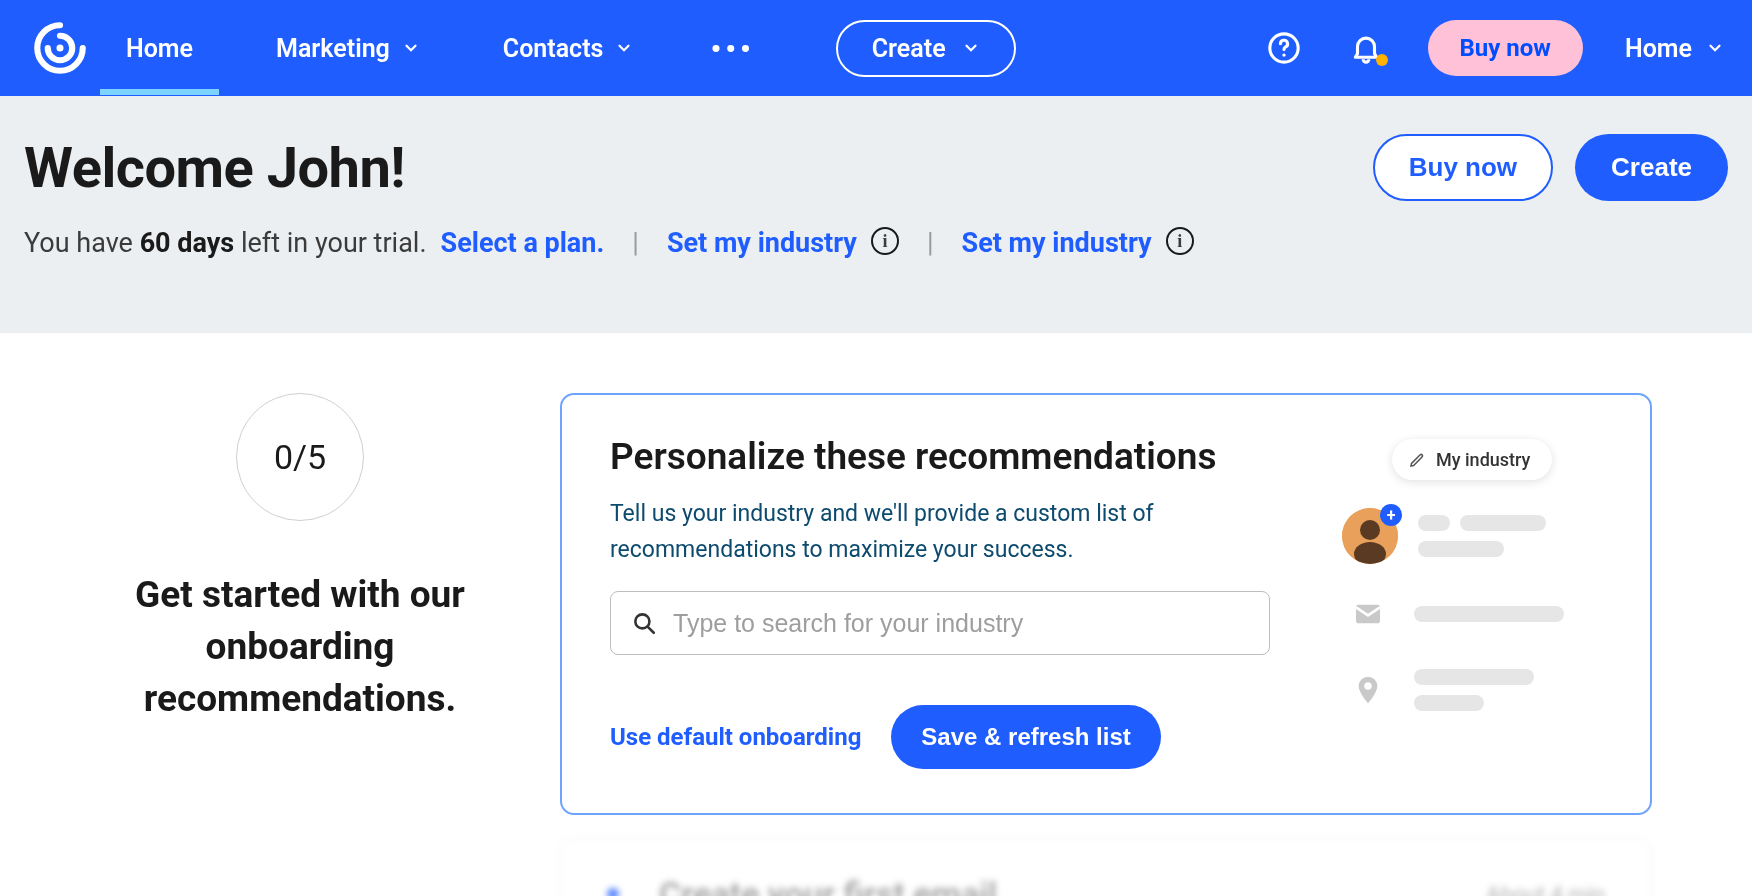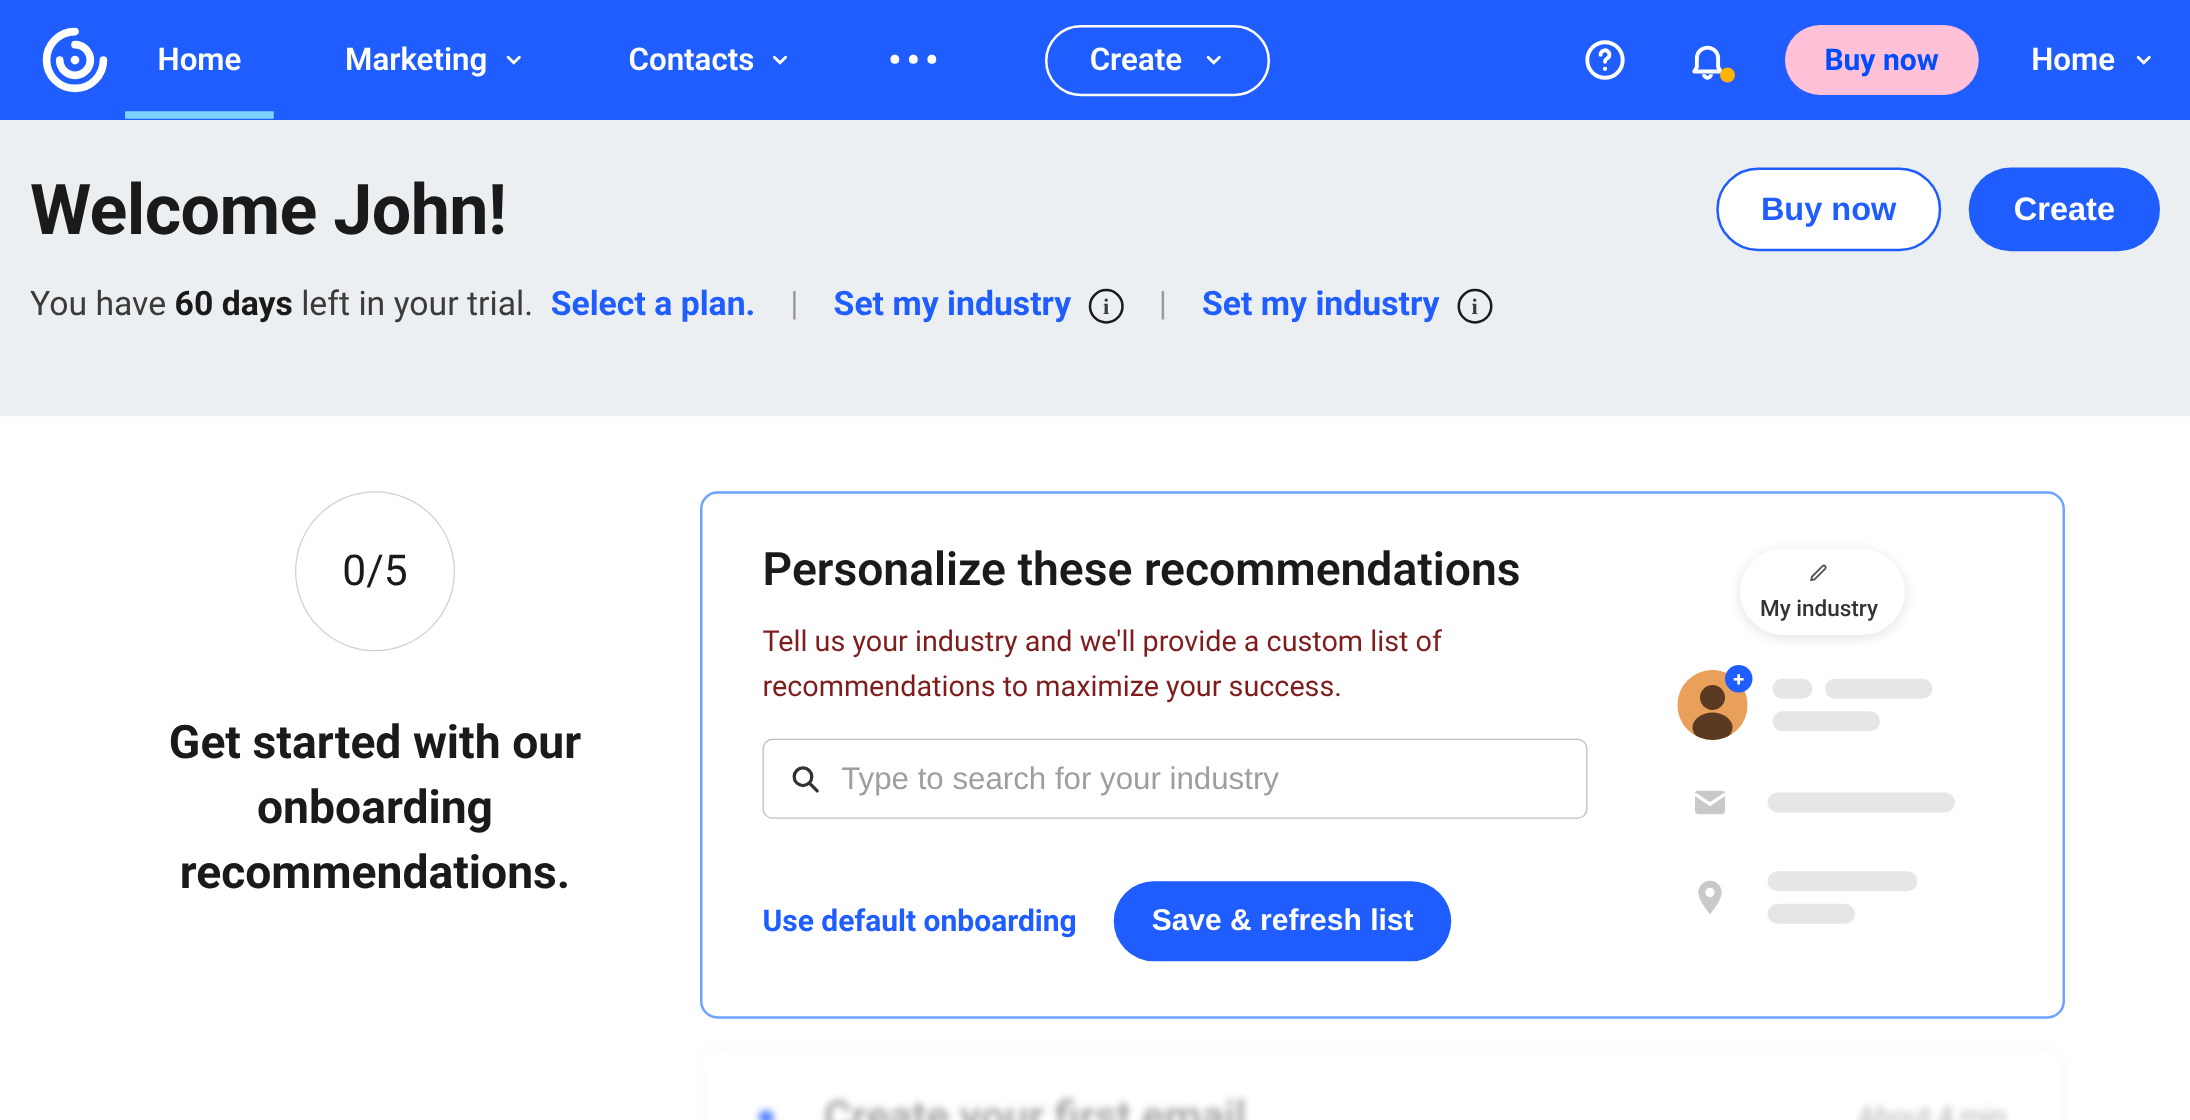--- a/index.html
+++ b/index.html
@@ -74,21 +74,21 @@
   .hero-btn-outline {
     border:2px solid #1f5dff; color:#1f5dff; background:#fff;
     font-size:26px; font-weight:600; padding:16px 34px; border-radius:999px; cursor:pointer;
   }
   .hero-btn-solid {
     border:none; color:#fff; background:#1f5dff;
     font-size:26px; font-weight:600; padding:18px 36px; border-radius:999px; cursor:pointer;
   }
   .hero-sub {
     margin-top:26px; font-size:27px; color:#3b3b3b;
-    display:flex; align-items:flex-end; flex-wrap:wrap; gap:14px;
+    display:flex; align-items:flex-start; flex-wrap:wrap; gap:14px;
   }
   .hero-sub .strong { font-weight:700; color:#1a1a1a; }
   .hero-link { color:#1f5dff; font-weight:700; cursor:pointer; }
   .info-icon {
     width:28px; height:28px; border:2px solid #1a1a1a; border-radius:50%;
     display:inline-flex; align-items:center; justify-content:center;
     font-size:18px; font-weight:700; font-family:serif;
   }
   .pipe { color:#9a9a9a; margin: 0 14px; }
 
@@ -106,21 +106,21 @@
   .left-title { font-size:37px; font-weight:700; line-height:1.4; }
 
   .right-col { flex:1; }
   .card {
     border:2px solid #6ea3ff; border-radius:14px; background:#fff;
     padding:40px 48px 44px 48px;
     display:flex; gap:30px;
   }
   .card-main { flex:1; }
   .card-title { font-size:37px; font-weight:600; margin-bottom:18px; }
-  .card-desc { font-size:23px; color:#7f1d1d; line-height:1.55; max-width:600px; margin-bottom:24px;}
+  .card-desc { font-size:23px; color:#0c4a6e; line-height:1.55; max-width:600px; margin-bottom:24px;}
   .search-wrap {
     border:1.5px solid #bdbdbd; border-radius:8px;
     display:flex; align-items:center; padding:0 20px; height:64px; gap:16px;
     max-width:660px;
   }
   .search-input {
     border:none; outline:none; font-size:25px; flex:1; color:#333;
   }
   .search-input::placeholder { color:#9e9e9e; }
   .card-actions { display:flex; align-items:center; gap:30px; margin-top:50px; }
@@ -129,21 +129,21 @@
     background:#1f5dff; color:#ffffff; font-weight:700; font-size:24px;
     padding:18px 30px; border-radius:999px; border:none; cursor:pointer;
   }
 
   .card-illus { width:260px; padding-top:4px; }
   .my-industry-chip {
     background:#fff; border-radius:999px; padding:10px 22px 10px 16px;
     box-shadow:0 2px 10px rgba(0,0,0,0.12);
     display:inline-flex; align-items:center; gap:10px;
     font-size:18px; font-weight:500; color:#333;
-    margin-left:50px; margin-bottom:20px;flex-direction:column;
+    margin-left:50px; margin-bottom:20px;
   }
   .illus-rows { display:flex; flex-direction:column; gap:24px; margin-top:8px;}
   .illus-row { display:flex; align-items:center; gap:20px; }
   .illus-icon {
     width:52px; height:52px; display:flex; align-items:center; justify-content:center;
     color:#bcbcbc;
   }
   .avatar-circle {
     width:56px; height:56px; border-radius:50%; background:#e8a05a;
     position:relative; overflow:hidden;

